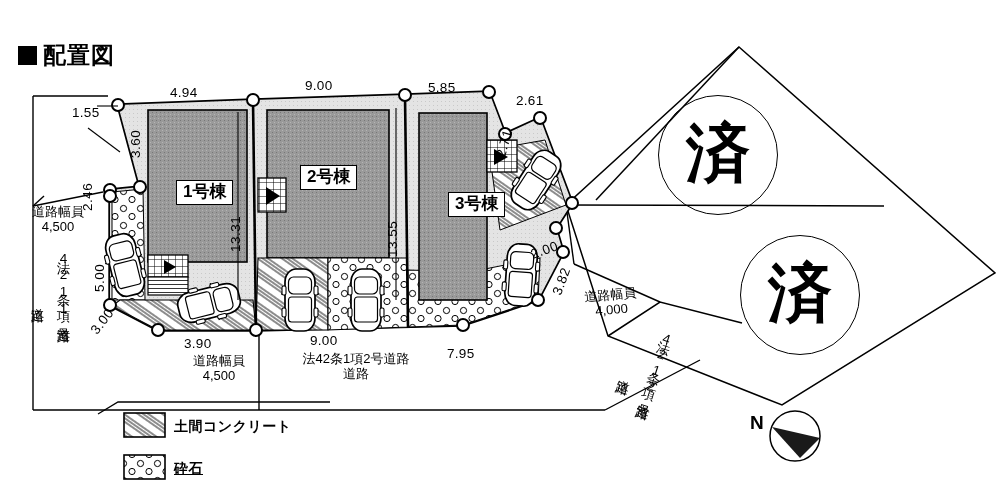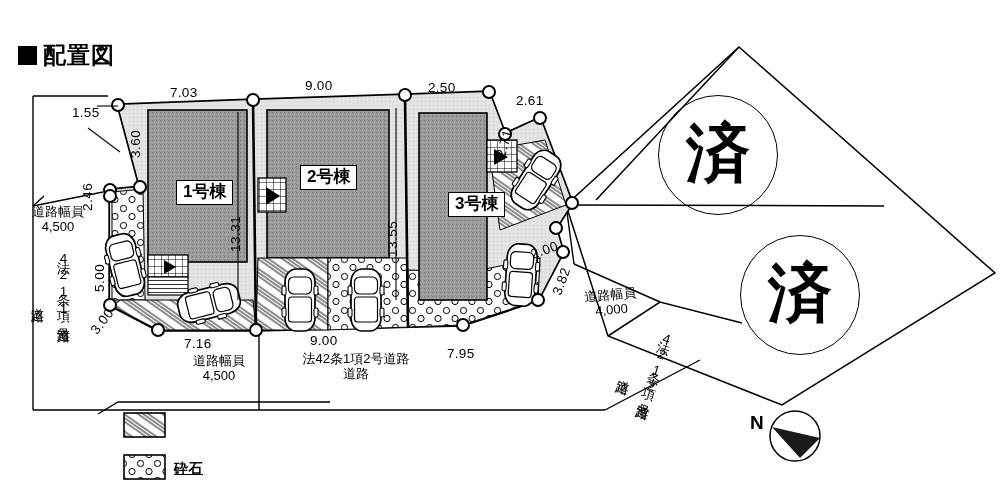--- a/index.html
+++ b/index.html
@@ -225,25 +225,25 @@
       <circle cx="795" cy="436" r="25" fill="#ffffff" stroke="#000" stroke-width="1.5"></circle>
       <polygon points="772,427 820,438 800,458" fill="#1a1a1a"></polygon>
     </g>
   </svg>
 
   <div class="title-row">
     <span class="title-sq"></span>
     <span class="title-tx">配置図</span>
   </div>
 
-  <div class="lbl dim" style="left:170px;top:85px;">7.03</div>
+  <div class="lbl dim" style="left:170px;top:85px;">4.94</div>
   <div class="lbl dim" style="left:305px;top:78px;">9.00</div>
-  <div class="lbl dim" style="left:428px;top:80px;">2.50</div>
-
-  <div class="lbl dim" style="left:184px;top:336px;">7.16</div>
+  <div class="lbl dim" style="left:428px;top:80px;">5.85</div>
+
+  <div class="lbl dim" style="left:184px;top:336px;">3.90</div>
   <div class="lbl dim" style="left:310px;top:333px;">9.00</div>
   <div class="lbl dim" style="left:447px;top:346px;">7.95</div>
 
   <div class="lbl dim" style="left:72px;top:105px;">1.55</div>
   <div class="lbl dimv" style="left:128px;top:100px;height:58px;">3.60</div>
   <div class="lbl dimv" style="left:80px;top:155px;height:56px;">2.46</div>
   <div class="lbl dimv" style="left:92px;top:238px;height:54px;">5.00</div>
   <div class="lbl dimv" style="left:102px;top:286px;height:52px;transform:rotate(218deg);">3.00</div>
 
   <div class="lbl dimv" style="left:228px;top:188px;height:64px;">13.31</div>
@@ -273,17 +273,18 @@
   <div class="lbl jpv" style="left:642px;top:328px;height:126px;transform:rotate(18deg);">法42条1項2号道路</div>
   <div class="lbl jpv" style="left:614px;top:370px;height:42px;transform:rotate(18deg);">道路</div>
 
   <div class="stamp" style="left:658px;top:95px;width:118px;height:118px;">
     <span>済</span>
   </div>
   <div class="stamp" style="left:740px;top:235px;width:118px;height:118px;">
     <span>済</span>
   </div>
 
+  <div class="legend-tx" style="left:174px;top:418px;">土間コンクリート</div>
   <div class="legend-tx" style="left:174px;top:460px;text-decoration:underline;">砕石</div>
 
   <div class="compass-n" style="left:750px;top:412px;">N</div>
 
 </div>
 
 </body></html>

